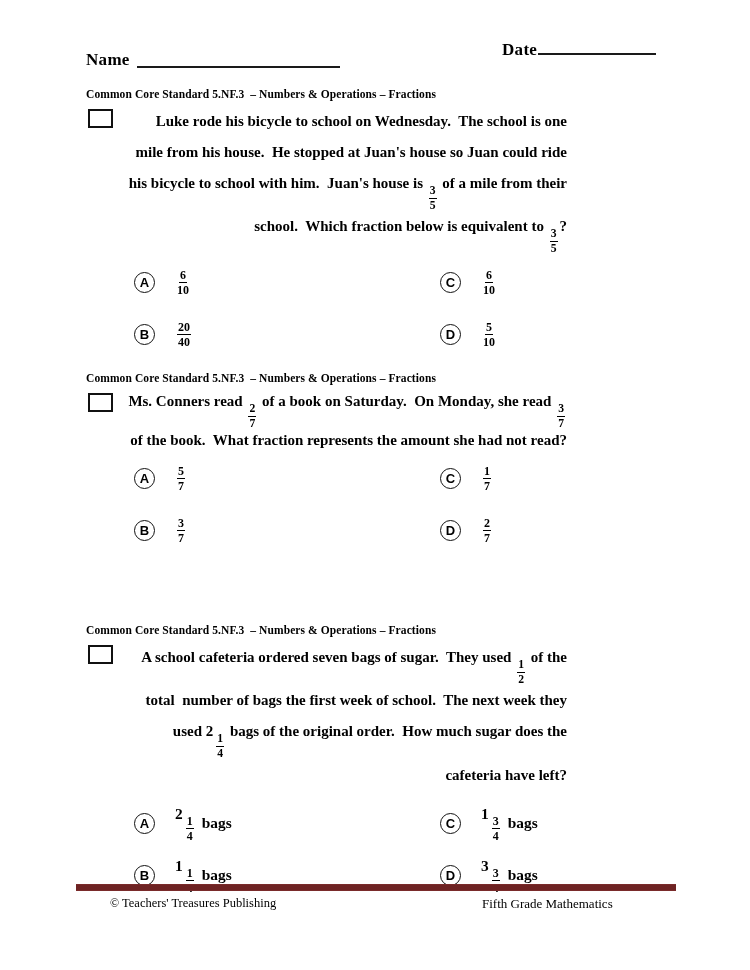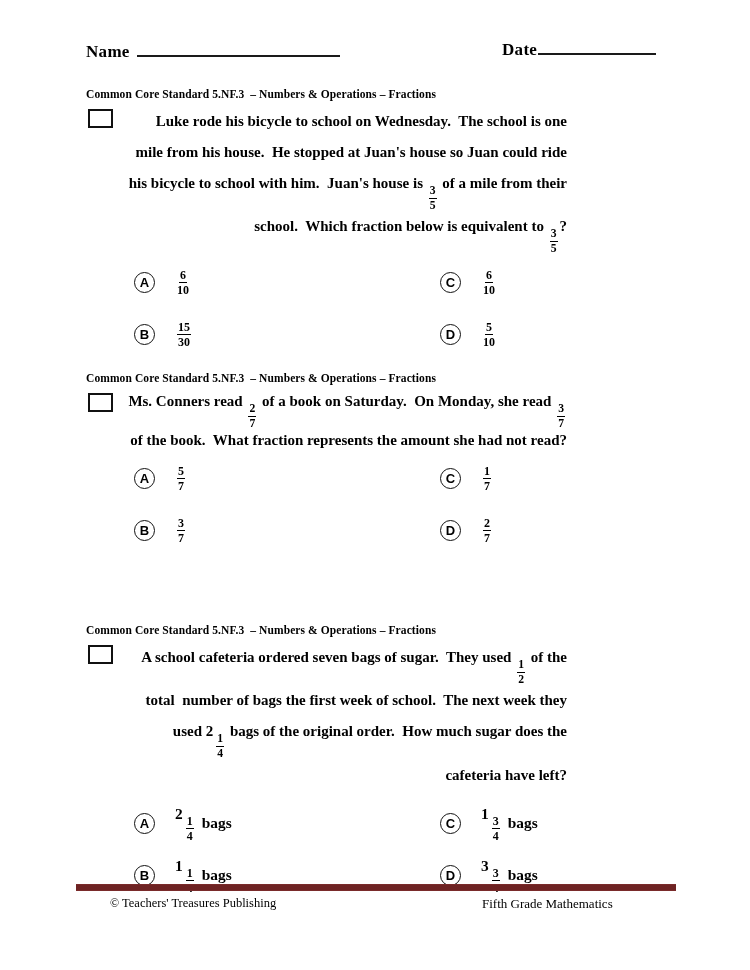--- a/index.html
+++ b/index.html
@@ -26,23 +26,23 @@
   .header {
     position: absolute;
     left: 0;
     top: 38px;
     width: 750px;
     height: 30px;
   }
   .name-block {
     position: absolute;
     left: 86px;
-    top: 4px;
-    display: flex;
-    align-items: flex-start;
+    top: 12px;
+    display: flex;
+    align-items: center;
   }
   .date-block {
     position: absolute;
     left: 502px;
     top: 2px;
     display: flex;
     align-items: baseline;
   }
   .field-label {
     font-weight: bold;
@@ -245,22 +245,22 @@
             <span class="frac">
               <span class="num">6</span>
               <span class="den">10</span>
             </span>
           </span>
         </div>
         <div class="choice col-left row-bottom">
           <span class="bubble">B</span>
           <span class="choice-value">
             <span class="frac">
-              <span class="num">15</span>
-              <span class="den">30</span>
+              <span class="num">20</span>
+              <span class="den">40</span>
             </span>
           </span>
         </div>
         <div class="choice col-right row-top">
           <span class="bubble">C</span>
           <span class="choice-value">
             <span class="frac">
               <span class="num">6</span>
               <span class="den">10</span>
             </span>

